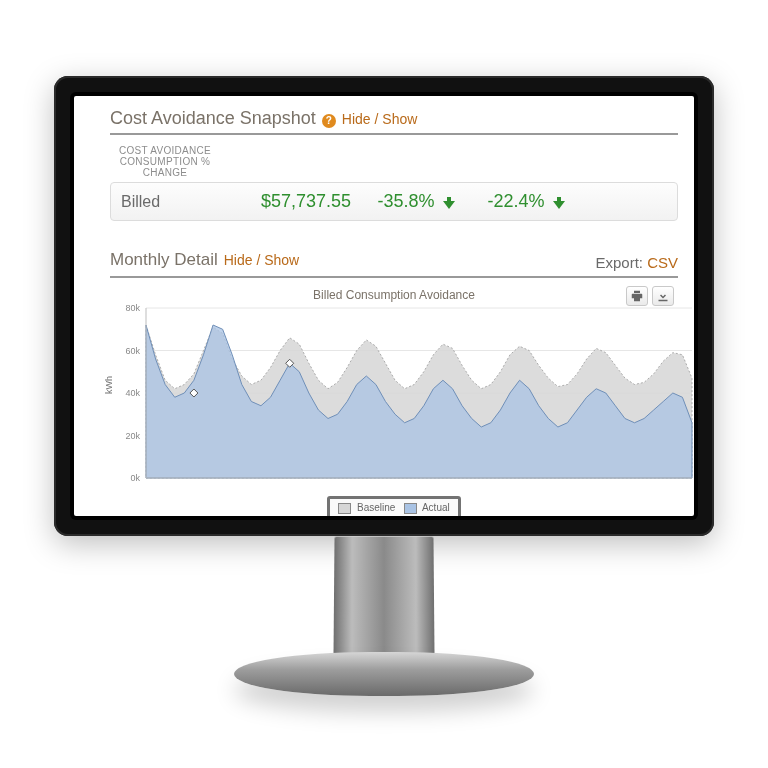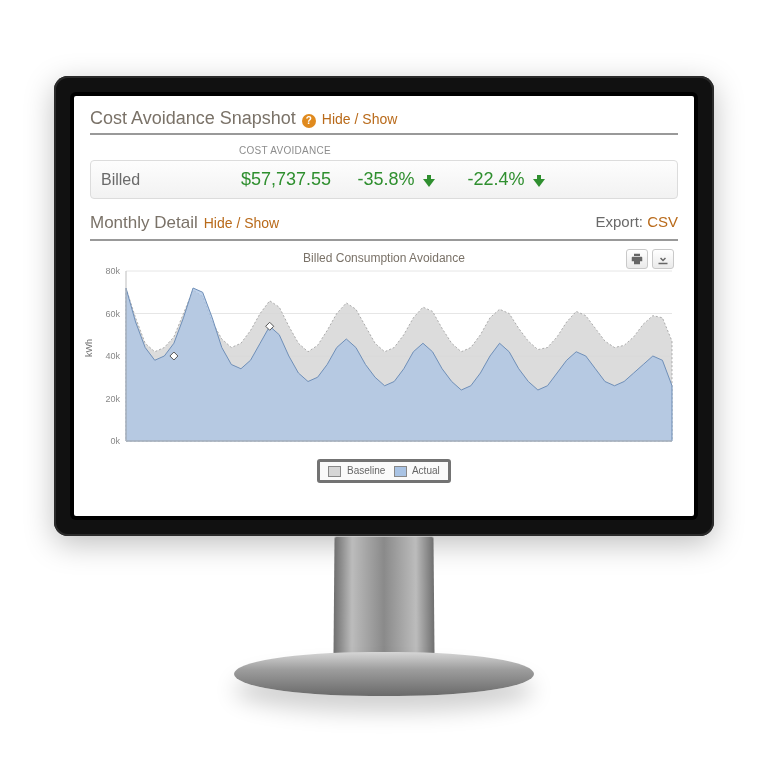--- a/index.html
+++ b/index.html
@@ -9,53 +9,53 @@
     position:absolute;left:54px;top:76px;width:660px;height:460px;
     background:#111;border-radius:14px;
     box-shadow:0 8px 30px rgba(0,0,0,.25),inset 0 0 0 2px #2b2b2b;
   }
   .bezel-inner{
     position:absolute;left:16px;top:16px;right:16px;bottom:16px;
     background:#000;border-radius:6px;
   }
   .screen{
     position:absolute;left:20px;top:20px;right:20px;bottom:20px;
-    background:#fff;border-radius:2px;overflow:hidden;
+    background:#fff;border-radius:2px;overflow:hidden;padding-left:20px;
   }
   .stand-neck{
     position:absolute;left:334px;top:536px;width:100px;height:120px;
     background:linear-gradient(90deg,#6f6f6f 0%,#bcbcbc 18%,#8a8a8a 50%,#bcbcbc 82%,#6f6f6f 100%);
     transform:perspective(400px) rotateX(4deg);
     border-radius:2px;
   }
   .stand-base{
     position:absolute;left:234px;top:652px;width:300px;height:44px;
     background:linear-gradient(180deg,#d6d6d6 0%,#9d9d9d 40%,#6a6a6a 100%);
     border-radius:50%/55%;
     box-shadow:0 16px 22px rgba(0,0,0,.18);
   }
   
   .content{padding:12px 16px 10px 16px;font-size:12px;}
   .section-head{display:flex;align-items:baseline;gap:6px;padding-bottom:4px;border-bottom:2px solid #999;}
   .section-title{font-size:18px;font-weight:400;color:#7a7268;}
   .help-icon{width:14px;height:14px;border-radius:50%;background:#e08a1e;color:#fff;font-size:10px;font-weight:bold;display:inline-flex;align-items:center;justify-content:center;}
   .toggle-link{font-size:14px;color:#b96a1a;cursor:pointer;}
-  .kpi-headers{display:flex;margin-top:10px;font-size:10px;color:#8d8d8d;text-align:center;letter-spacing:.3px;}
+  .kpi-headers{display:flex;margin-top:10px;font-size:10px;color:#8d8d8d;text-align:center;letter-spacing:.3px;flex-direction:column;}
   .kpi-headers .spacer{width:140px;}
   .kpi-headers .col{width:110px;}
   .kpi-card{
     margin-top:4px;display:flex;align-items:center;
     background:linear-gradient(#fdfdfd,#f2f2f2);
     border:1px solid #dcdcdc;border-radius:4px;padding:8px 10px;
   }
   .kpi-card .label{width:130px;font-size:16px;color:#6a6a6a;}
   .kpi-card .val{width:110px;text-align:center;font-size:18px;color:#2f8f2f;font-weight:500;white-space:nowrap;}
   .arrow-down{display:inline-block;margin-left:3px;}
   .arrow-down svg{vertical-align:-2px;}
-  .row2{margin-top:14px;display:flex;align-items:flex-start;justify-content:space-between;}
+  .row2{margin-top:29px;display:flex;align-items:center;justify-content:space-between;}
   .export{font-size:15px;color:#6a6a6a;}
   .export a{color:#b96a1a;text-decoration:none;cursor:pointer;}
   .chart-wrap{position:relative;margin-top:6px;height:232px;}
   .chart-title{text-align:center;font-size:12px;color:#7a7268;padding-top:4px;}
   .chart-tools{position:absolute;right:4px;top:2px;display:flex;gap:4px;}
   .tool-btn{width:20px;height:18px;border:1px solid #c9c9c9;border-radius:3px;background:linear-gradient(#fff,#eaeaea);display:flex;align-items:center;justify-content:center;cursor:pointer;}
   .tool-btn svg{width:12px;height:12px;fill:#666;}
   svg.chart{display:block;}
   .legend{margin:4px auto 0 auto;width:max-content;border:3px solid #737373;border-radius:3px;padding:3px 8px;font-size:10px;color:#666;background:#fafafa;}
   .legend .sw{display:inline-block;width:11px;height:9px;border:1px solid #888;vertical-align:middle;margin-right:3px;}
@@ -74,20 +74,21 @@
 
       <div class="section-head">
         <span class="section-title">Cost Avoidance Snapshot</span>
         <span class="help-icon">?</span>
         <span class="toggle-link">Hide / Show</span>
       </div>
 
       <div class="kpi-headers">
         <div class="spacer"></div>
         <div class="col">COST AVOIDANCE</div>
+        <div class="col">CONSUMPTION % CHANGE</div>
       </div>
 
       <div class="kpi-card">
         <div class="label">Billed</div>
         <div class="val">$57,737.55</div>
         <div class="val">
           <span>-35.8%</span>
           <span class="arrow-down">
             <svg width="12" height="12" viewBox="0 0 12 12">
                   <path d="M6 12 L0 4 H4 V0 H8 V4 H12 Z" fill="#2f8f2f"></path>

